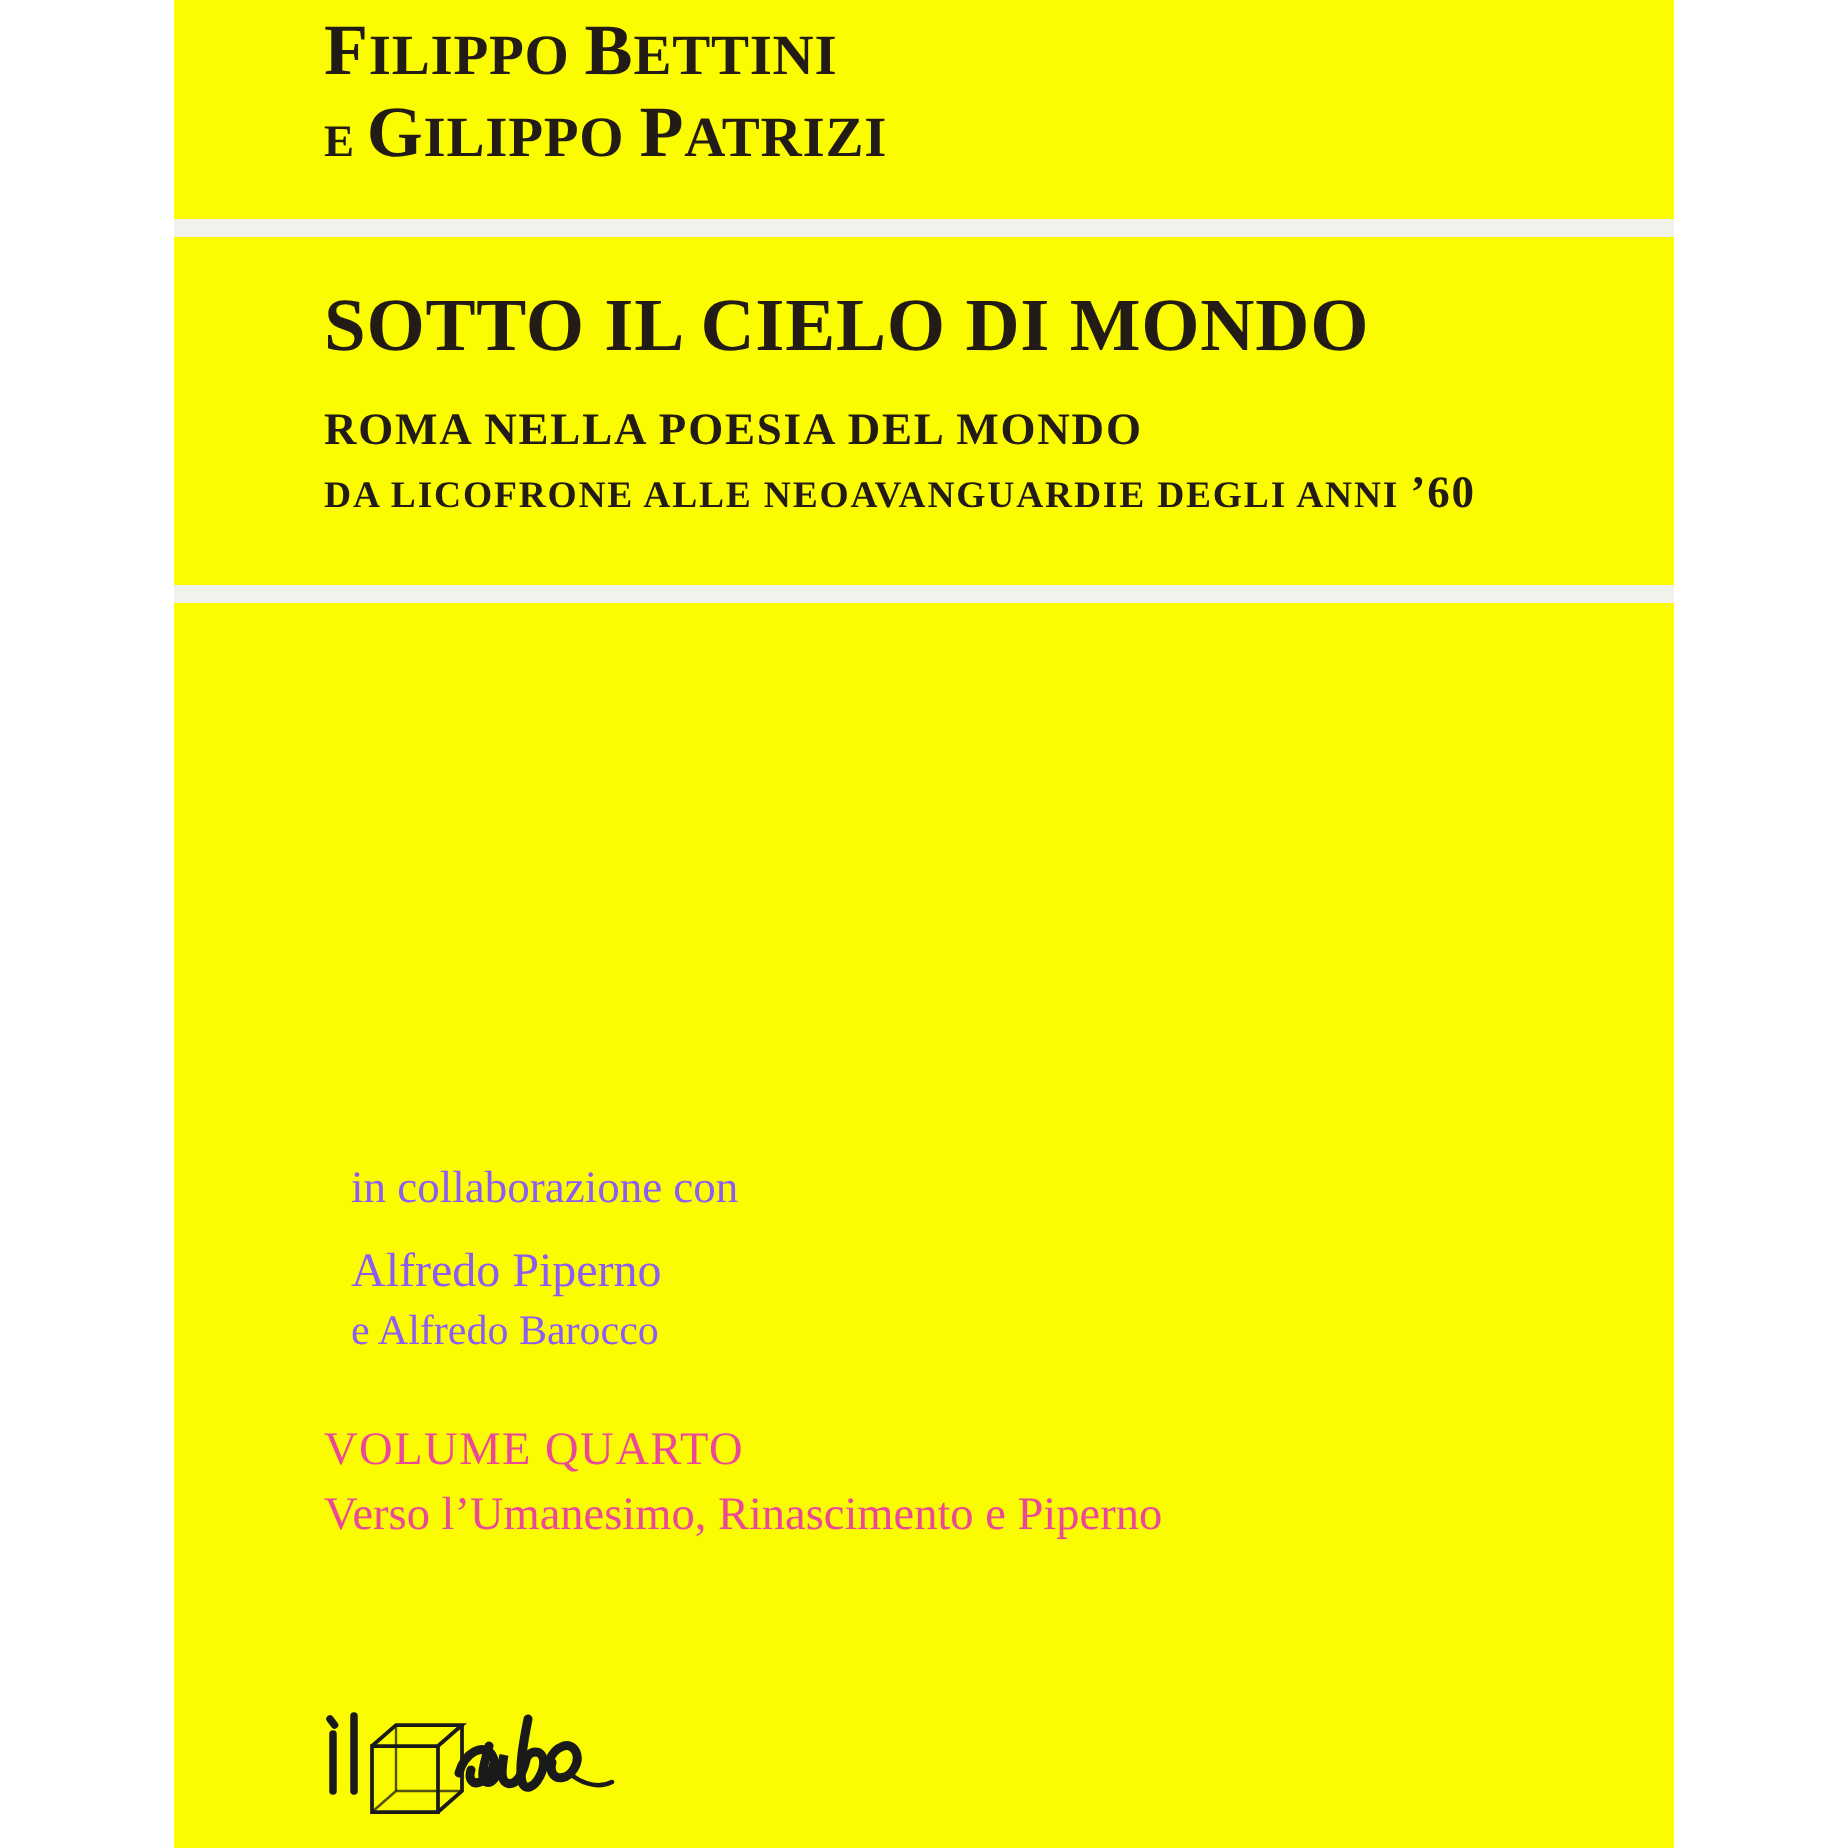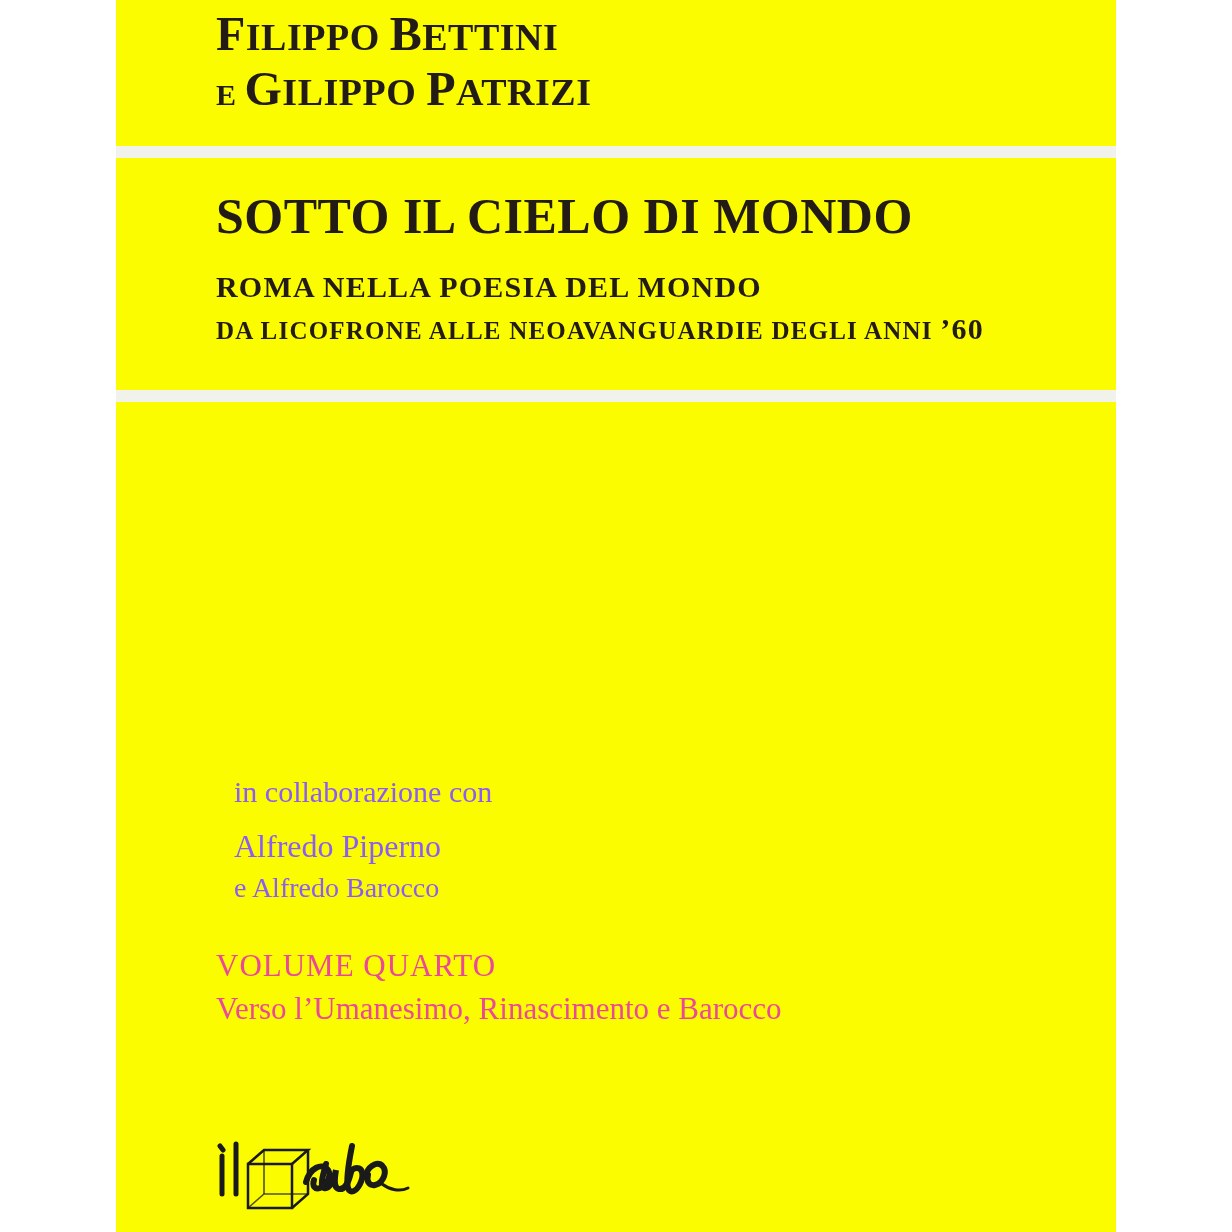--- a/index.html
+++ b/index.html
@@ -161,21 +161,21 @@
   </div>
 
   <div class="collab">
     <div class="collab-intro">in collaborazione con</div>
     <div class="collab-name-1">Alfredo Piperno</div>
     <div class="collab-name-2">e Alfredo Barocco</div>
   </div>
 
   <div class="volume">
     <div class="volume-label">VOLUME QUARTO</div>
-    <div class="volume-sub">Verso l’Umanesimo, Rinascimento e Barocco</div>
+    <div class="volume-sub">Verso l’Umanesimo, Rinascimento e Piperno</div>
   </div>
 
   <div class="publisher">
     <svg width="240" height="80" viewBox="0 0 240 80">
 
       <path d="M8 18 L8 56" stroke="#1a1a1a" stroke-width="5" fill="none" stroke-linecap="round"></path>
       <path d="M6 8 L9 12" stroke="#1a1a1a" stroke-width="5" fill="none" stroke-linecap="round"></path>
       <path d="M22 6 L22 56" stroke="#1a1a1a" stroke-width="5" fill="none" stroke-linecap="round"></path>
 
       <path d="M34 26 L78 26 L78 70 L34 70 Z" stroke="#1a1a1a" stroke-width="2.5" fill="none"></path>

